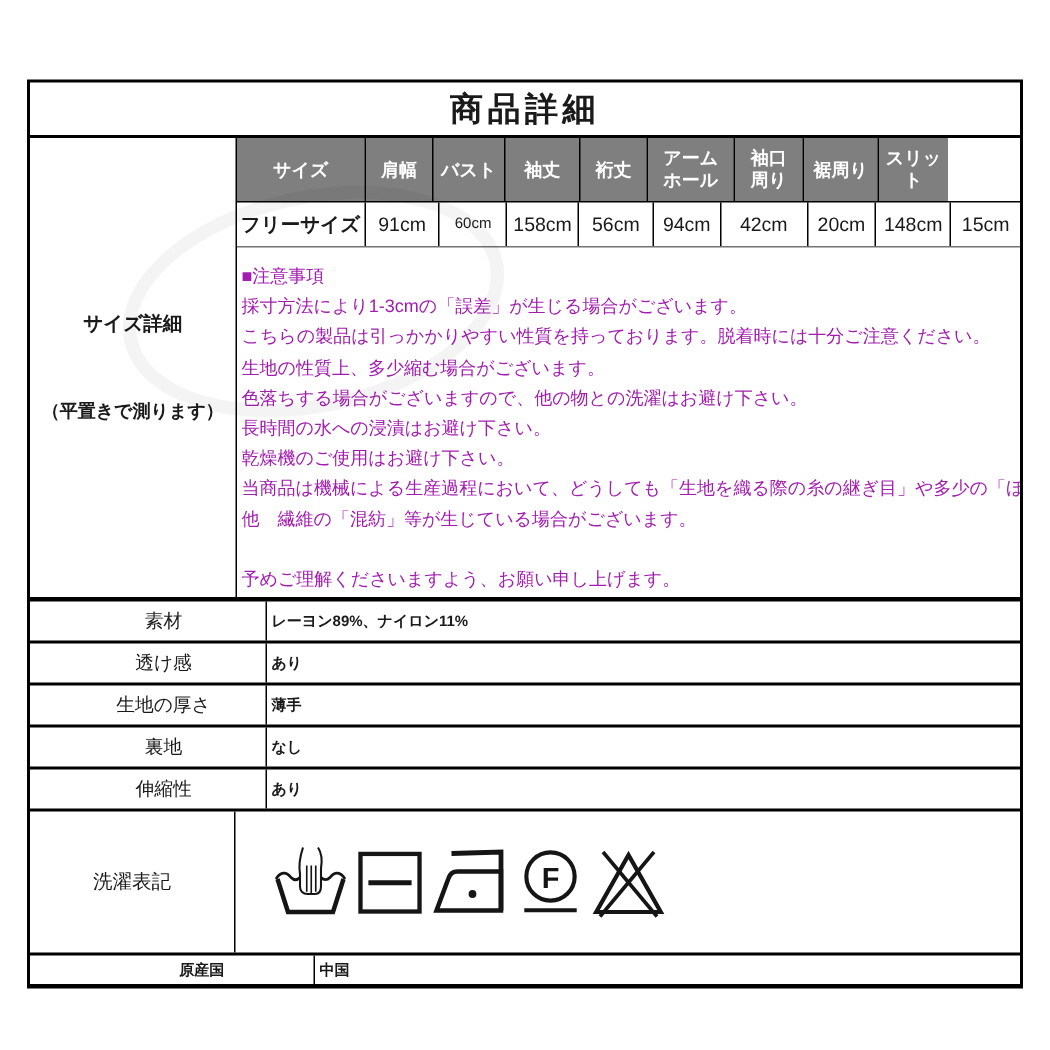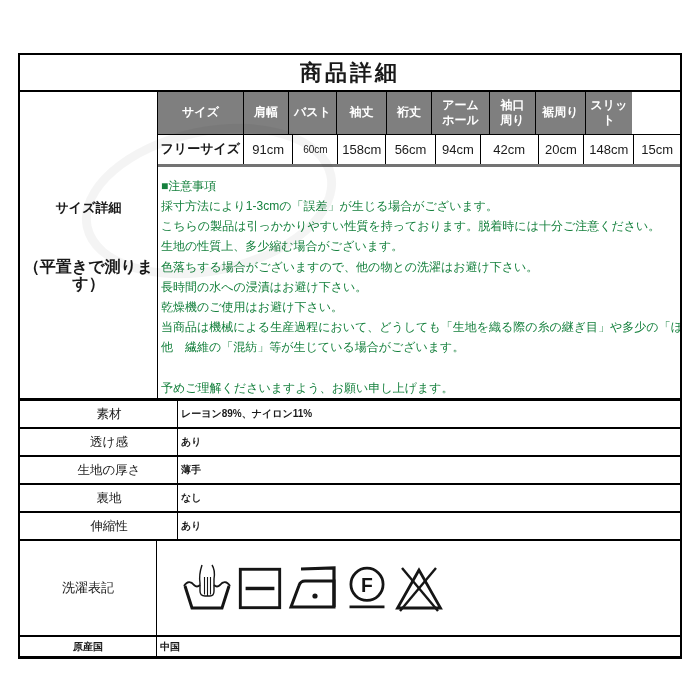--- a/index.html
+++ b/index.html
@@ -10,50 +10,50 @@
   
   .title-row{height:35px;border-bottom:2px solid #000;display:flex;align-items:center;justify-content:center;
              font-family:"Liberation Serif","DejaVu Serif",serif;font-size:22px;letter-spacing:3px;font-weight:600;}
   
   .main{height:306px;border-bottom:3px solid #000;display:flex;position:relative;}
   .watermark{position:absolute;left:60px;top:35px;width:240px;height:130px;border:9px solid rgba(0,0,0,0.045);
              border-radius:50%;transform:rotate(-12deg);pointer-events:none;}
   .side{width:137px;border-right:1px solid #000;display:flex;flex-direction:column;
         align-items:center;justify-content:center;text-align:center;font-weight:bold;gap:42px;}
   .side .l1{font-size:13px;line-height:17px;}
-  .side .l2{font-size:16px;line-height:17px;}
+  .side .l2{font-size:12px;line-height:17px;}
   .content{flex:1;display:flex;flex-direction:column;min-width:0;}
   .size-head{height:42px;border-bottom:1px solid #000;display:flex;}
   .size-head .th{box-sizing:border-box;background:#7f7f7f;color:#fff;font-weight:bold;font-size:12px;line-height:15px;
                  display:flex;flex-direction:column;align-items:center;justify-content:center;text-align:center;}
-  .size-vals{height:29px;border-bottom:3px solid #737373;display:flex;}
+  .size-vals{height:29px;border-bottom:1px solid #737373;display:flex;}
   .size-vals .td{box-sizing:border-box;font-size:13px;display:flex;align-items:center;justify-content:center;}
   .size-vals .td.name{font-weight:bold;font-size:13px;}
   .size-vals .td.small{font-size:10px;}
   .th+ .th,.td + .td{border-left:1px solid #000;}
   .c0{width:85px;}.c1{width:50px;}.c2{width:45px;}.c3{width:48px;}.c4{width:50px;}
   .c5{width:45px;}.c6{width:58px;}.c7{width:46px;}.c8{width:50px;}.c9{width:47px;}
   
-  .notes{height:232px;box-sizing:border-box;padding:9px 4px 0 3px;font-size:12px;color:#15803d;}
+  .notes{height:232px;box-sizing:border-box;padding:9px 4px 0 3px;font-size:12px;color:#a21caf;}
   .note-line{height:20.2px;line-height:20.2px;white-space:nowrap;}
   
   .detail-row{height:28px;box-sizing:border-box;border-bottom:2px solid #000;display:flex;}
   .detail-row .lab{width:137px;box-sizing:border-box;border-right:1px solid #000;display:flex;align-items:center;justify-content:center;
                    font-size:12.5px;margin-left:21px;}
   .detail-row .val{flex:1;display:flex;align-items:center;padding-left:3px;font-weight:bold;font-size:10px;}
   
   .care-row{height:96px;box-sizing:border-box;border-bottom:2px solid #000;display:flex;}
   .care-row .lab{width:137px;box-sizing:border-box;border-right:1px solid #000;display:flex;align-items:center;justify-content:center;
                  font-size:13px;}
   .care-icons{flex:1;display:flex;align-items:center;gap:4px;padding-left:25px;}
   .care-icons svg{display:block;}
   
   .origin-row{height:19px;display:flex;}
-  .origin-row .lab{width:137px;box-sizing:border-box;border-right:1px solid #000;display:flex;align-items:center;justify-content:center;
-                   font-size:10px;font-weight:bold;}
+  .origin-row .lab{width:150px;box-sizing:border-box;border-right:1px solid #000;display:flex;align-items:center;justify-content:center;
+                   font-size:10px;font-weight:bold;margin-left:40px;}
   .origin-row .val{flex:1;display:flex;align-items:center;padding-left:3px;font-size:10px;font-weight:bold;}
 </style>
 </head>
 <body>
 
 <div class="sheet">
   <div class="doc">
 
     <div class="title-row">商品詳細</div>
 

